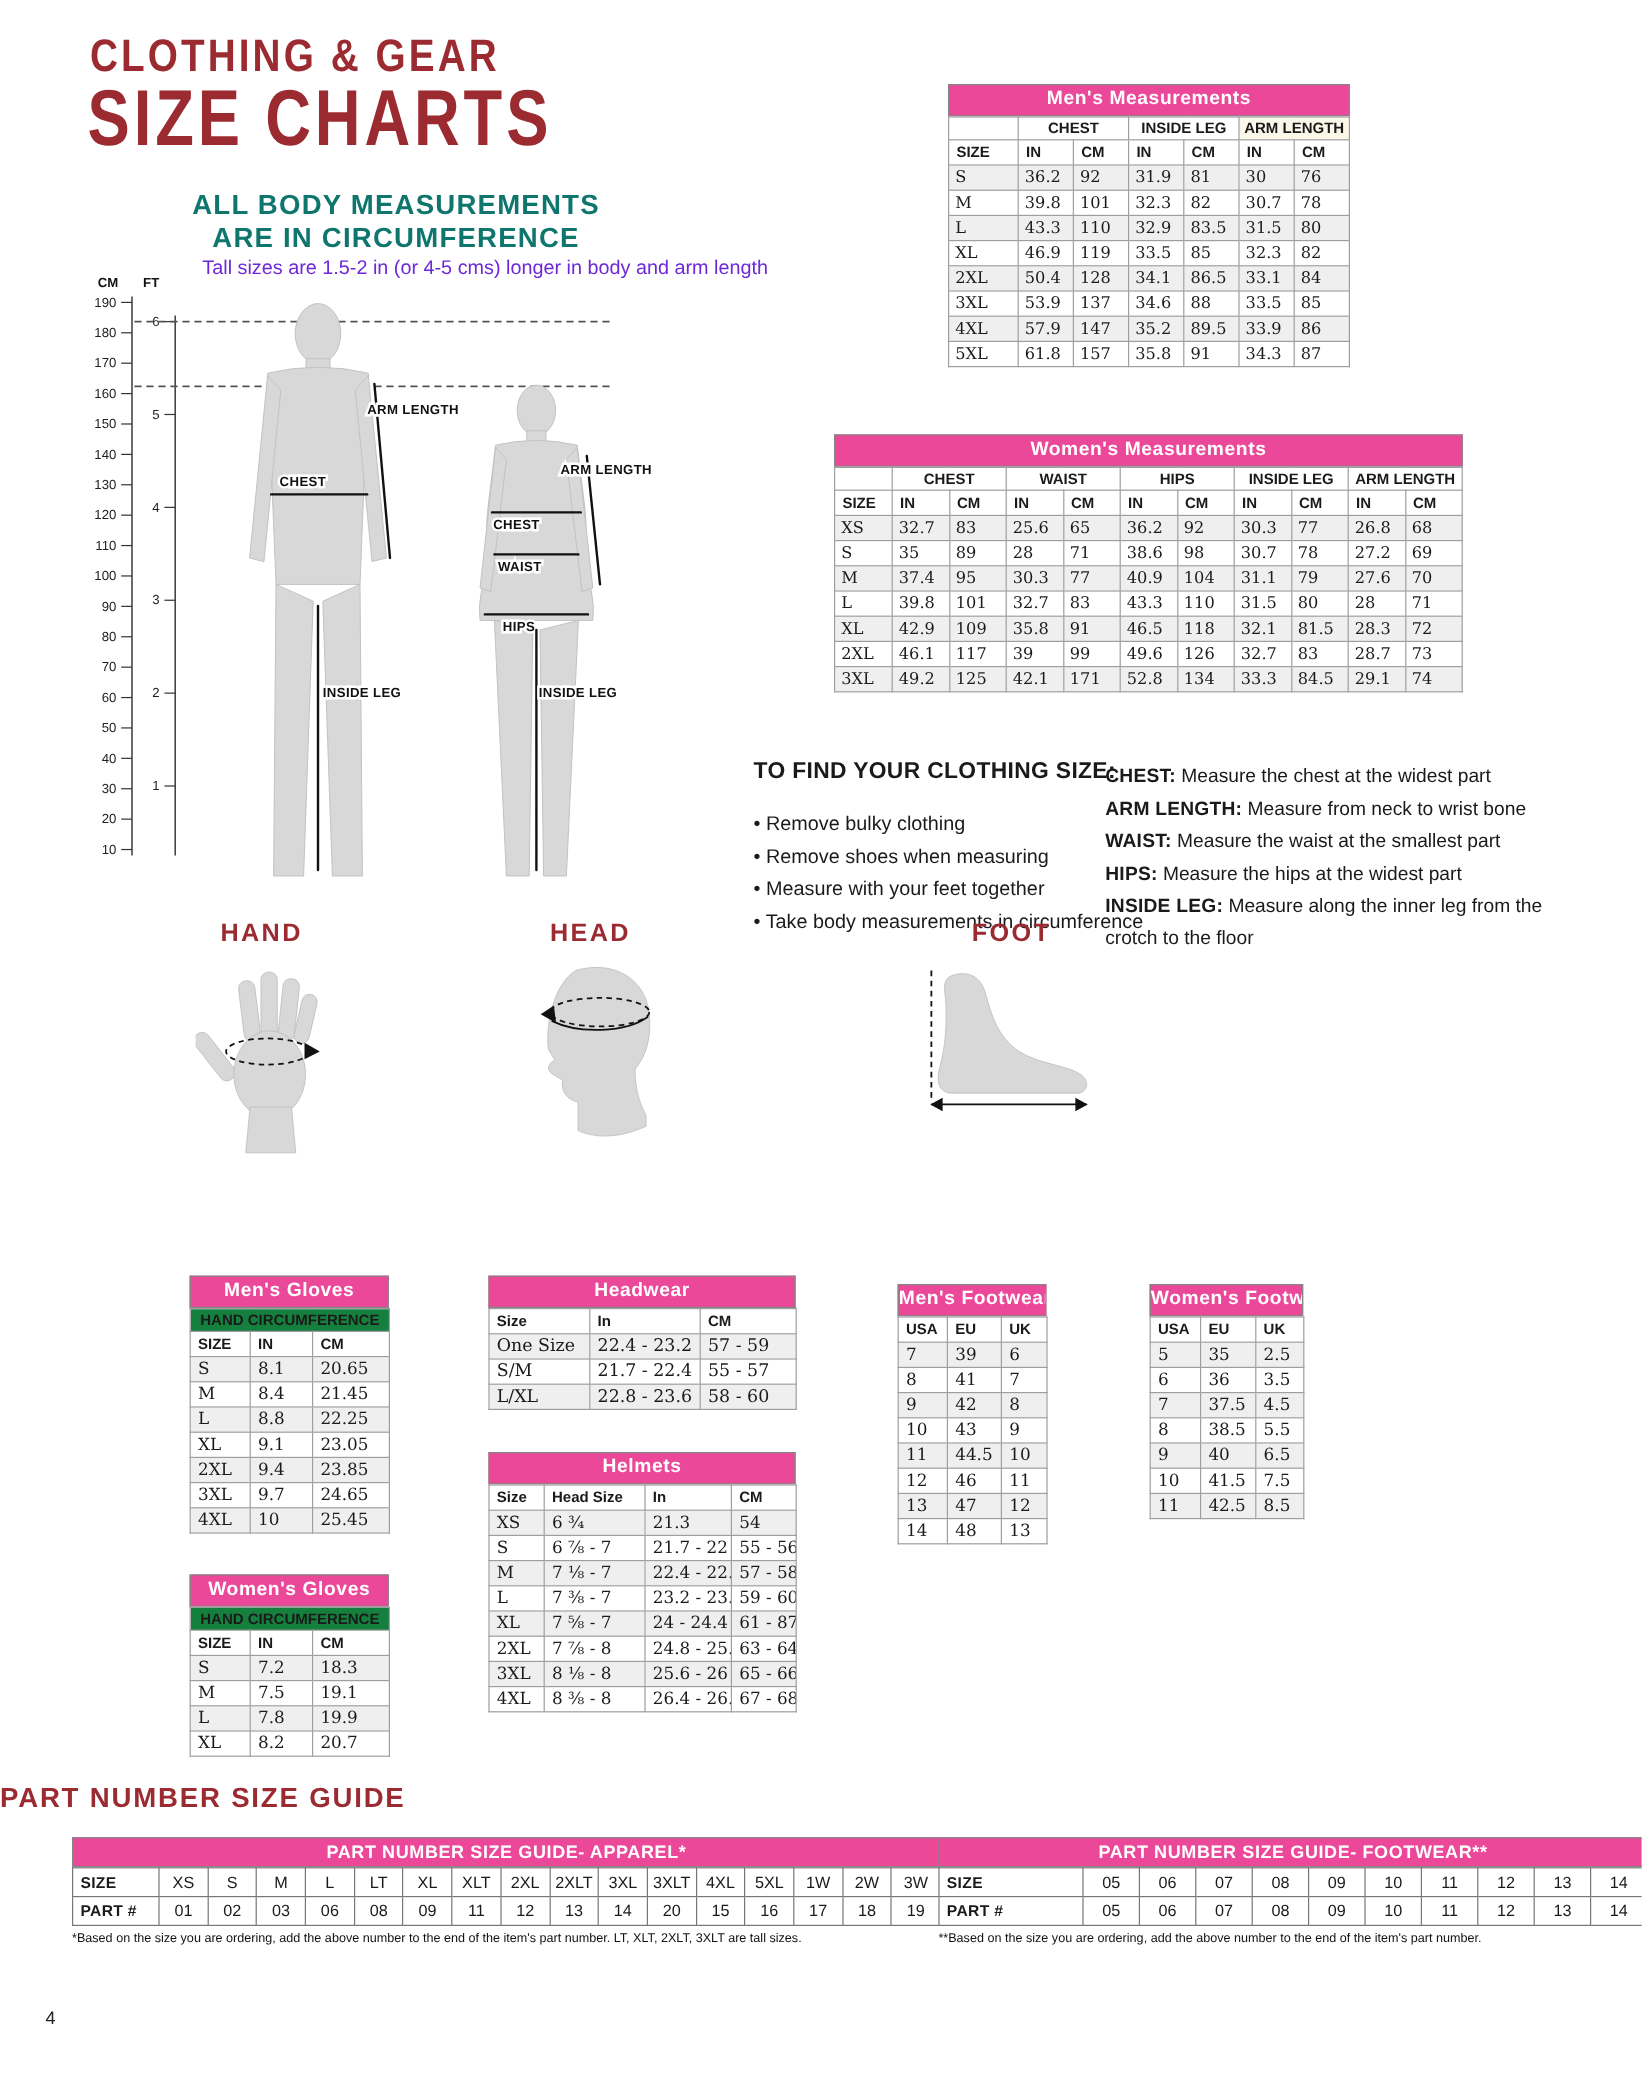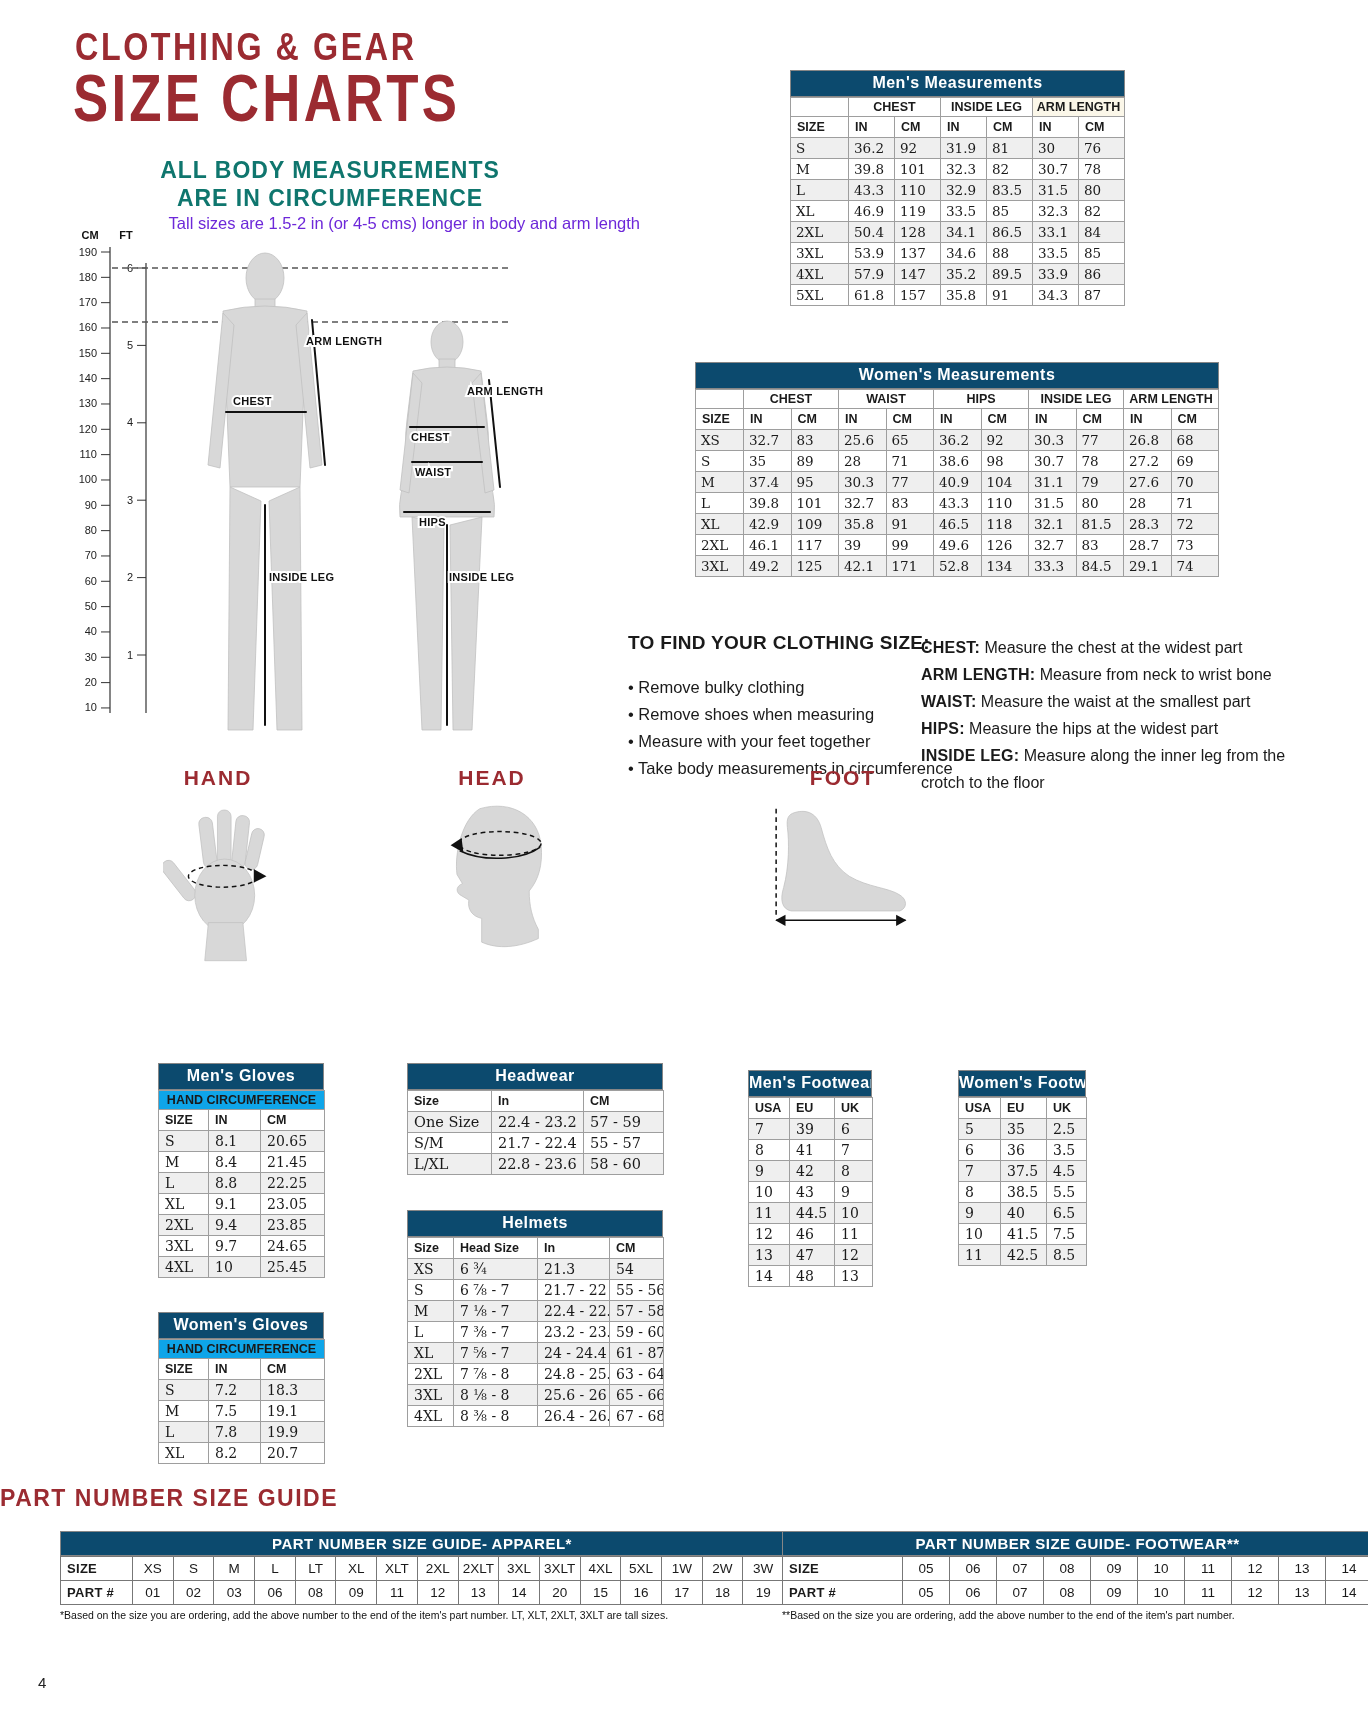--- a/index.html
+++ b/index.html
@@ -21,27 +21,27 @@
 
   
   .instr{position:absolute;left:628px;top:632px;width:300px}
   .instr .ititle{font-weight:bold;font-size:19px;letter-spacing:.3px;margin-bottom:20px;white-space:nowrap}
   .bullet{font-size:16.5px;line-height:27px;white-space:nowrap}
   .defs{position:absolute;left:921px;top:634px;width:368px;font-size:16px;line-height:27px}
   .defline b{letter-spacing:.2px}
 
   
   .tablebox{position:absolute}
-  .tbar{background:#0c4a6e;color:#fff;font-weight:bold;text-align:center;font-size:16px;
+  .tbar{background:#ec4899;color:#fff;font-weight:bold;text-align:center;font-size:16px;
         padding:3px 0 4px;letter-spacing:.5px;border:1px solid #868686;white-space:nowrap;overflow:hidden}
   table.grid{width:100%;border-collapse:collapse;table-layout:fixed;background:#fff}
   .grid th,.grid td{border:1px solid #9e9e9e;overflow:hidden;white-space:nowrap}
   .grid .grp{font-weight:bold;font-size:12.5px;text-align:center;padding:2px 0;background:#fff}
   .grid .colh{font-weight:bold;font-size:12.5px;text-align:left;padding:3px 0 3px 6px;background:#fff}
-  .grid .subt{font-weight:bold;font-size:12.5px;text-align:center;padding:2px 0;background:#0ea5e9}
+  .grid .subt{font-weight:bold;font-size:12.5px;text-align:center;padding:2px 0;background:#15803d}
   .grid td{font-family:"DejaVu Serif","Liberation Serif",serif;font-size:14px;padding:2px 0 2px 6px}
   .grid tr.alt td{background:#efefef}
   .meas .grid td{font-size:13.5px;padding:2px 0 2px 5px}
   .big .grid td{font-size:14.5px}
   [data-table-src="mens_measurements"] tr:first-child th:last-child{background:#fbf7e9}
 
   
   .part .tbar{font-size:15px;padding:3px 0}
   .part td{border:1px solid #777;font-family:"Liberation Sans",sans-serif!important;
            font-size:13.5px;text-align:center;padding:4px 0!important;background:#fff}

